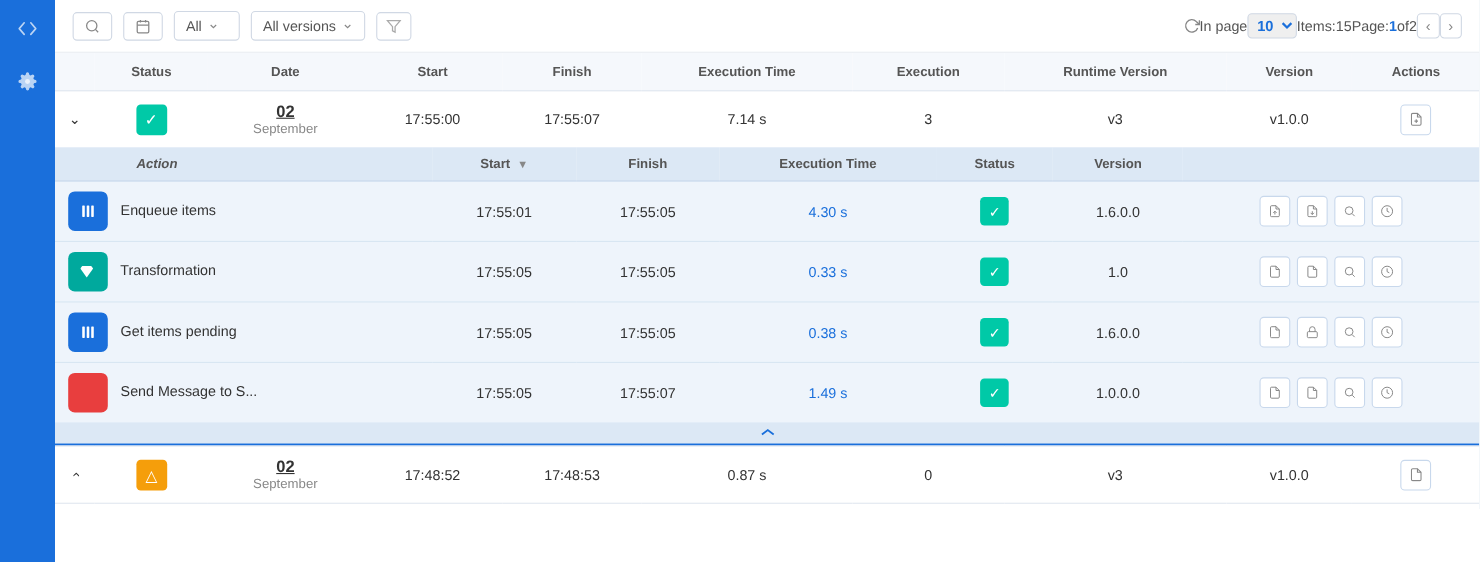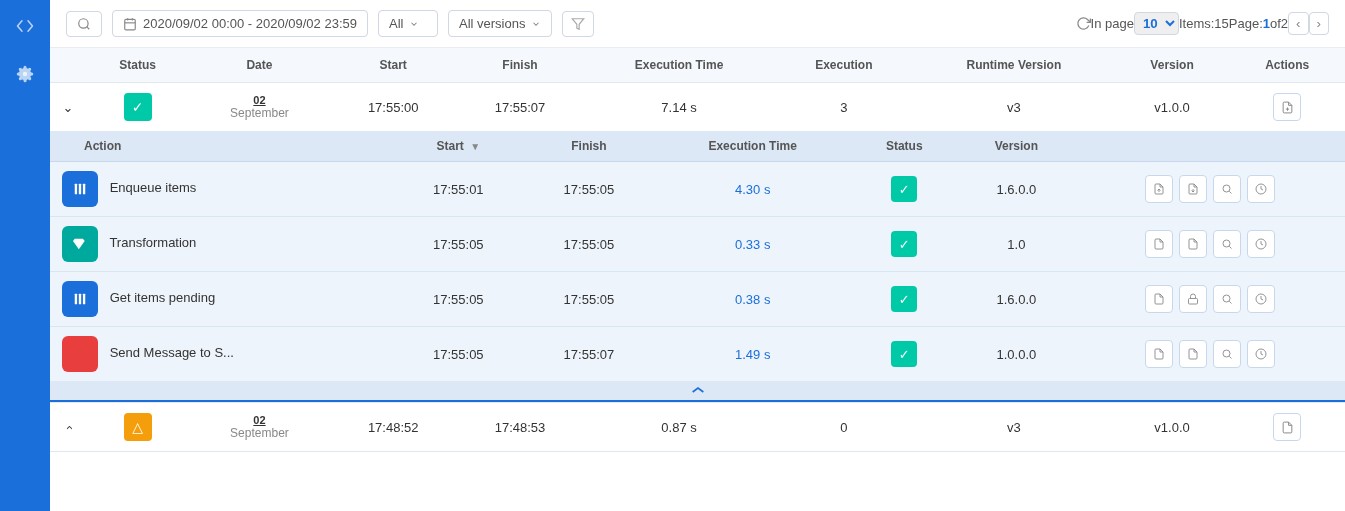--- a/index.html
+++ b/index.html
@@ -178,21 +178,21 @@
     .status-warn {
       width: 28px; height: 28px;
       background: #f59e0b;
       border-radius: 4px;
       display: inline-flex;
       align-items: center;
       justify-content: center;
       color: #fff;
       font-size: 14px;
     }
-    .date-bold { font-weight: 700; font-size: 11px; text-decoration: underline; }
+    .date-bold { font-weight: 700; font-size: 15px; text-decoration: underline; }
     .date-month { font-size: 12px; color: #888; }
 
     
     .sub-table-wrap {
       background: #eef4fb;
       border-bottom: 2px solid #1a6fdb;
     }
     .sub-table {
       width: 100%;
       border-collapse: collapse;
@@ -298,21 +298,20 @@
         </svg>
     </button>
 
     <button class="date-range-btn">
       <svg width="14" height="14" viewBox="0 0 24 24" fill="none" stroke="#888" stroke-width="2">
           <rect x="3" y="4" width="18" height="18" rx="2"></rect>
           <line x1="16" y1="2" x2="16" y2="6"></line>
           <line x1="8" y1="2" x2="8" y2="6"></line>
           <line x1="3" y1="10" x2="21" y2="10"></line>
         </svg>
-      <span>2020/09/02 00:00 - 2020/09/02 23:59</span>
     </button>
 
     <button class="select-btn">
       <span>All</span>
       <svg width="10" height="10" viewBox="0 0 24 24" fill="none" stroke="#888" stroke-width="2.5">
           <polyline points="6 9 12 15 18 9"></polyline>
         </svg>
     </button>
 
     <button class="select-btn">
@@ -400,21 +399,21 @@
             </div>
           </td>
         </tr>
 
         <tr>
           <td colspan="10" style="padding:0; background:#eef4fb;">
             <div class="sub-table-wrap">
               <table class="sub-table">
                 <thead>
                   <tr>
-                    <th style="text-align:left; padding-left:34px;">Action</th>
+                    <th style="text-align:left; padding-left:74px;font-style:italic;">Action</th>
                     <th>
                       Start <span class="sort-icon">▼</span>
                     </th>
                     <th>Finish</th>
                     <th>Execution Time</th>
                     <th>Status</th>
                     <th>Version</th>
                     <th></th>
                   </tr>
                 </thead>

